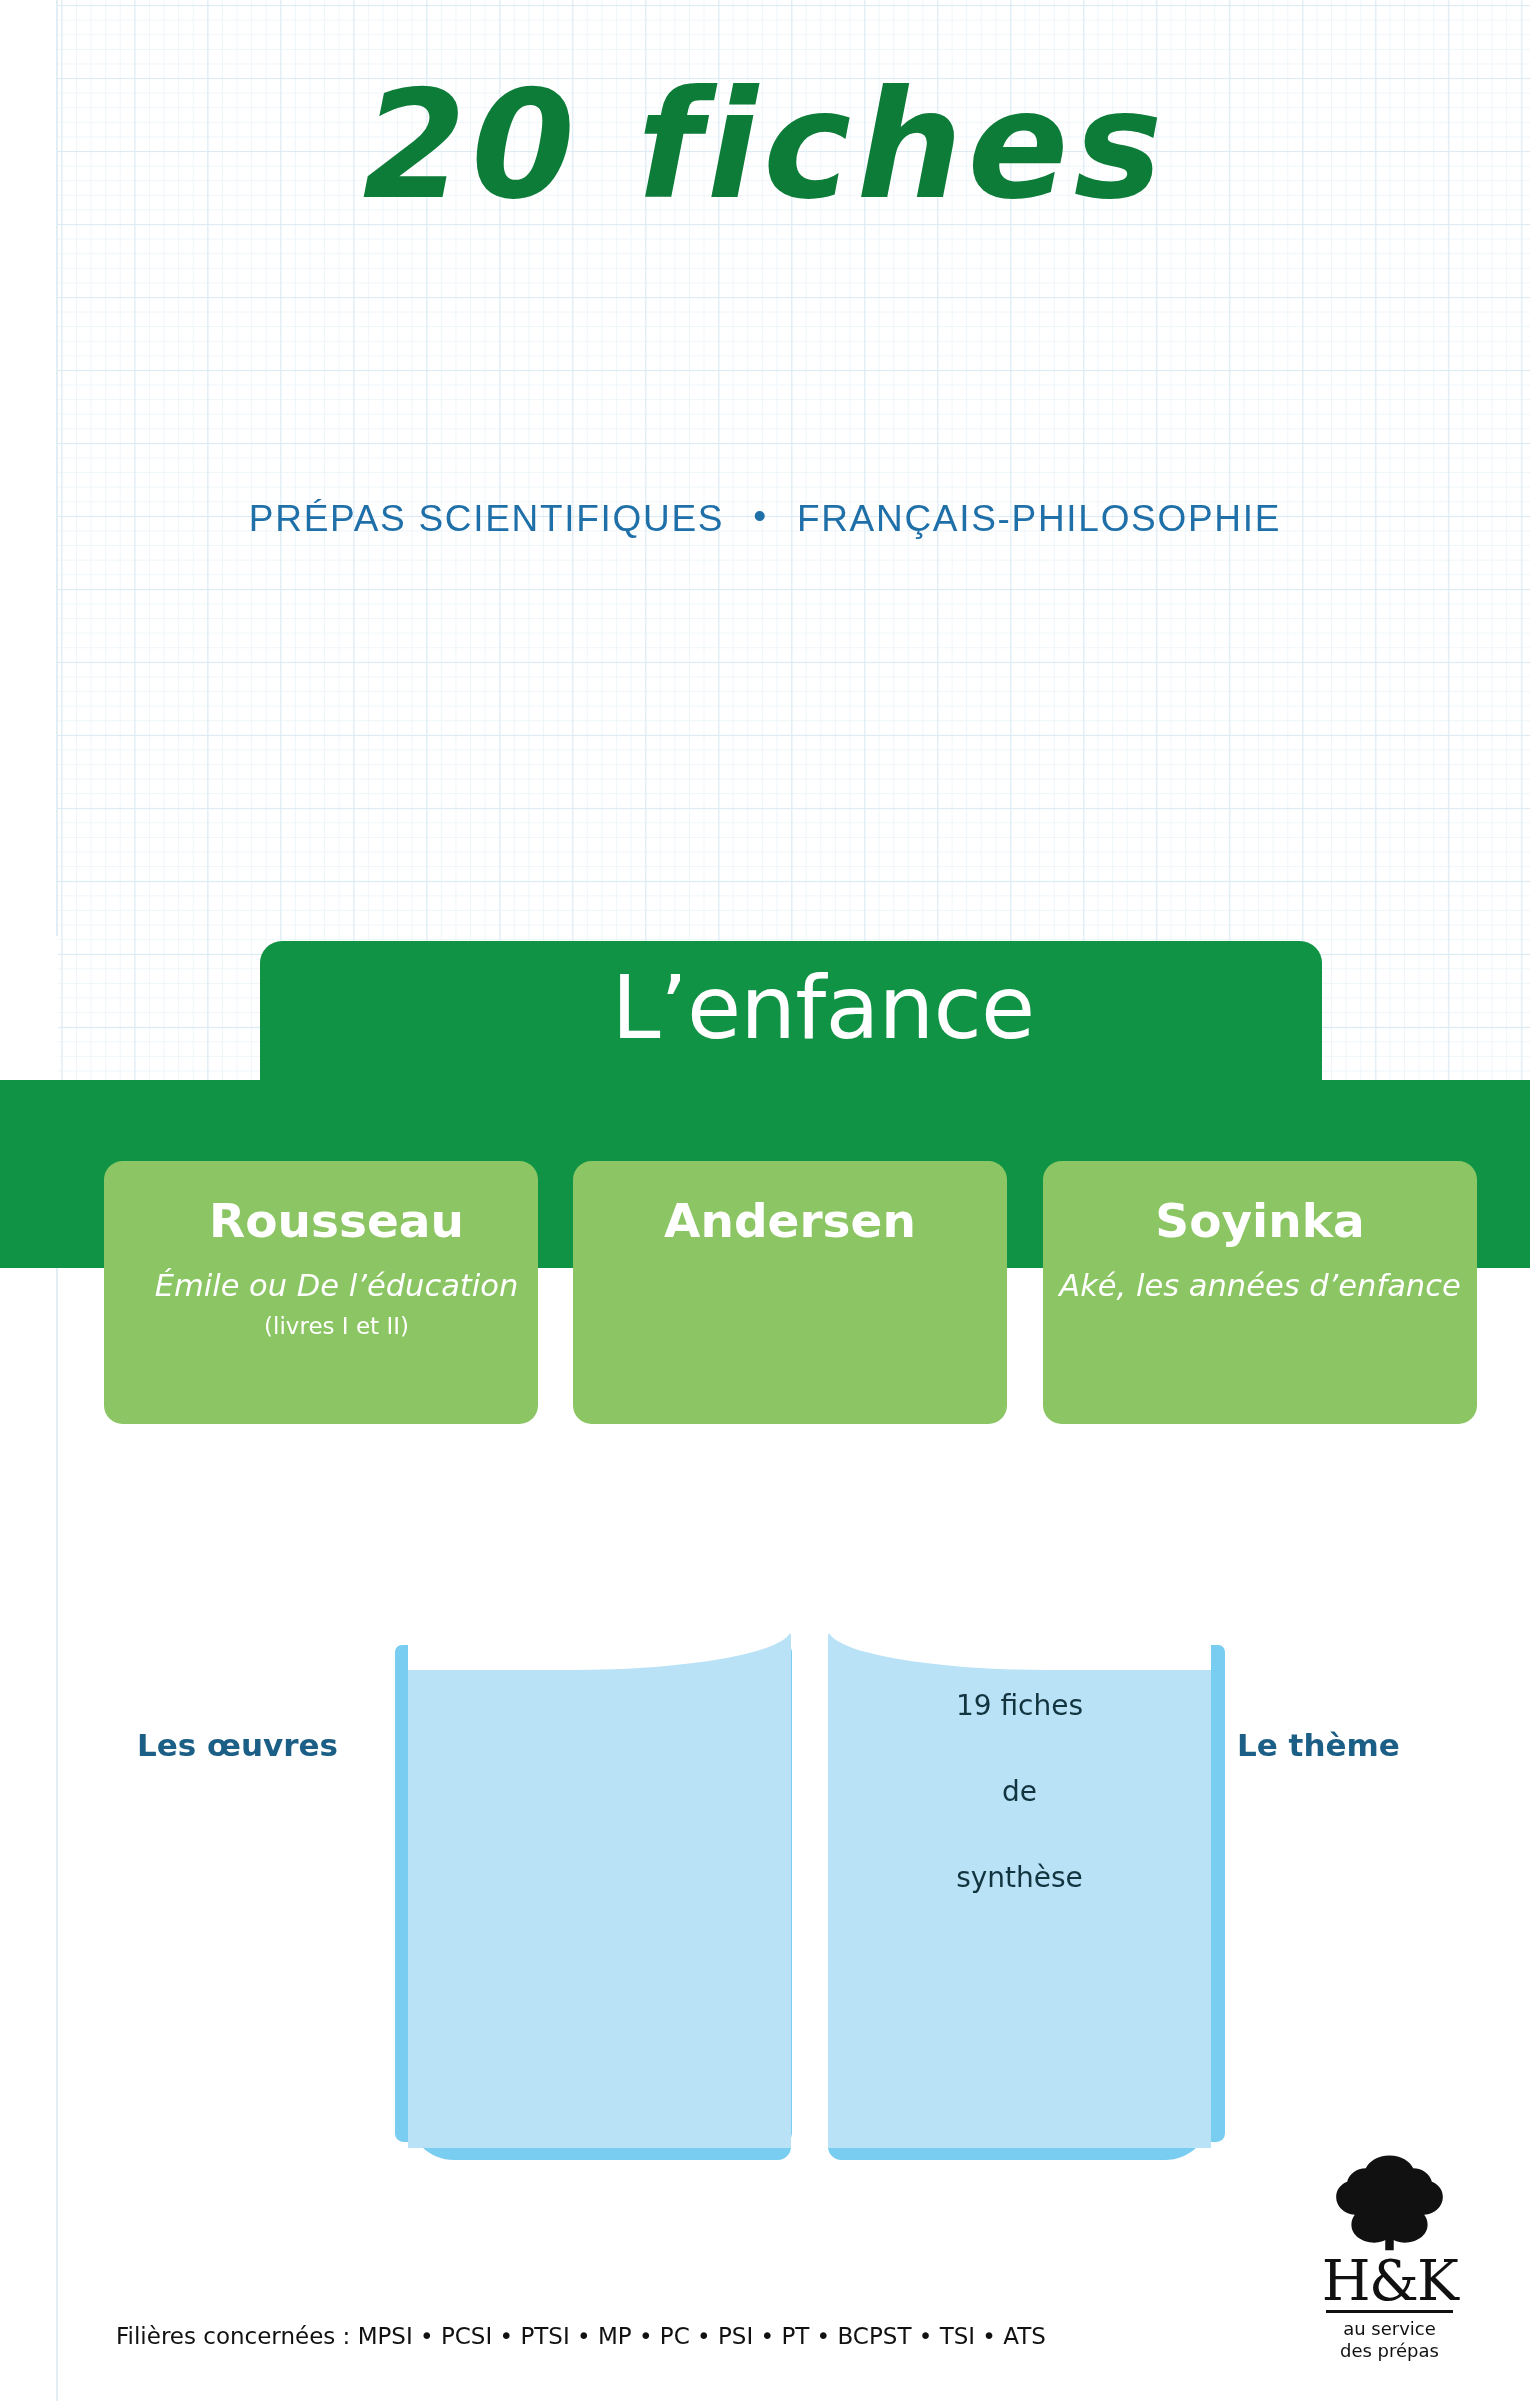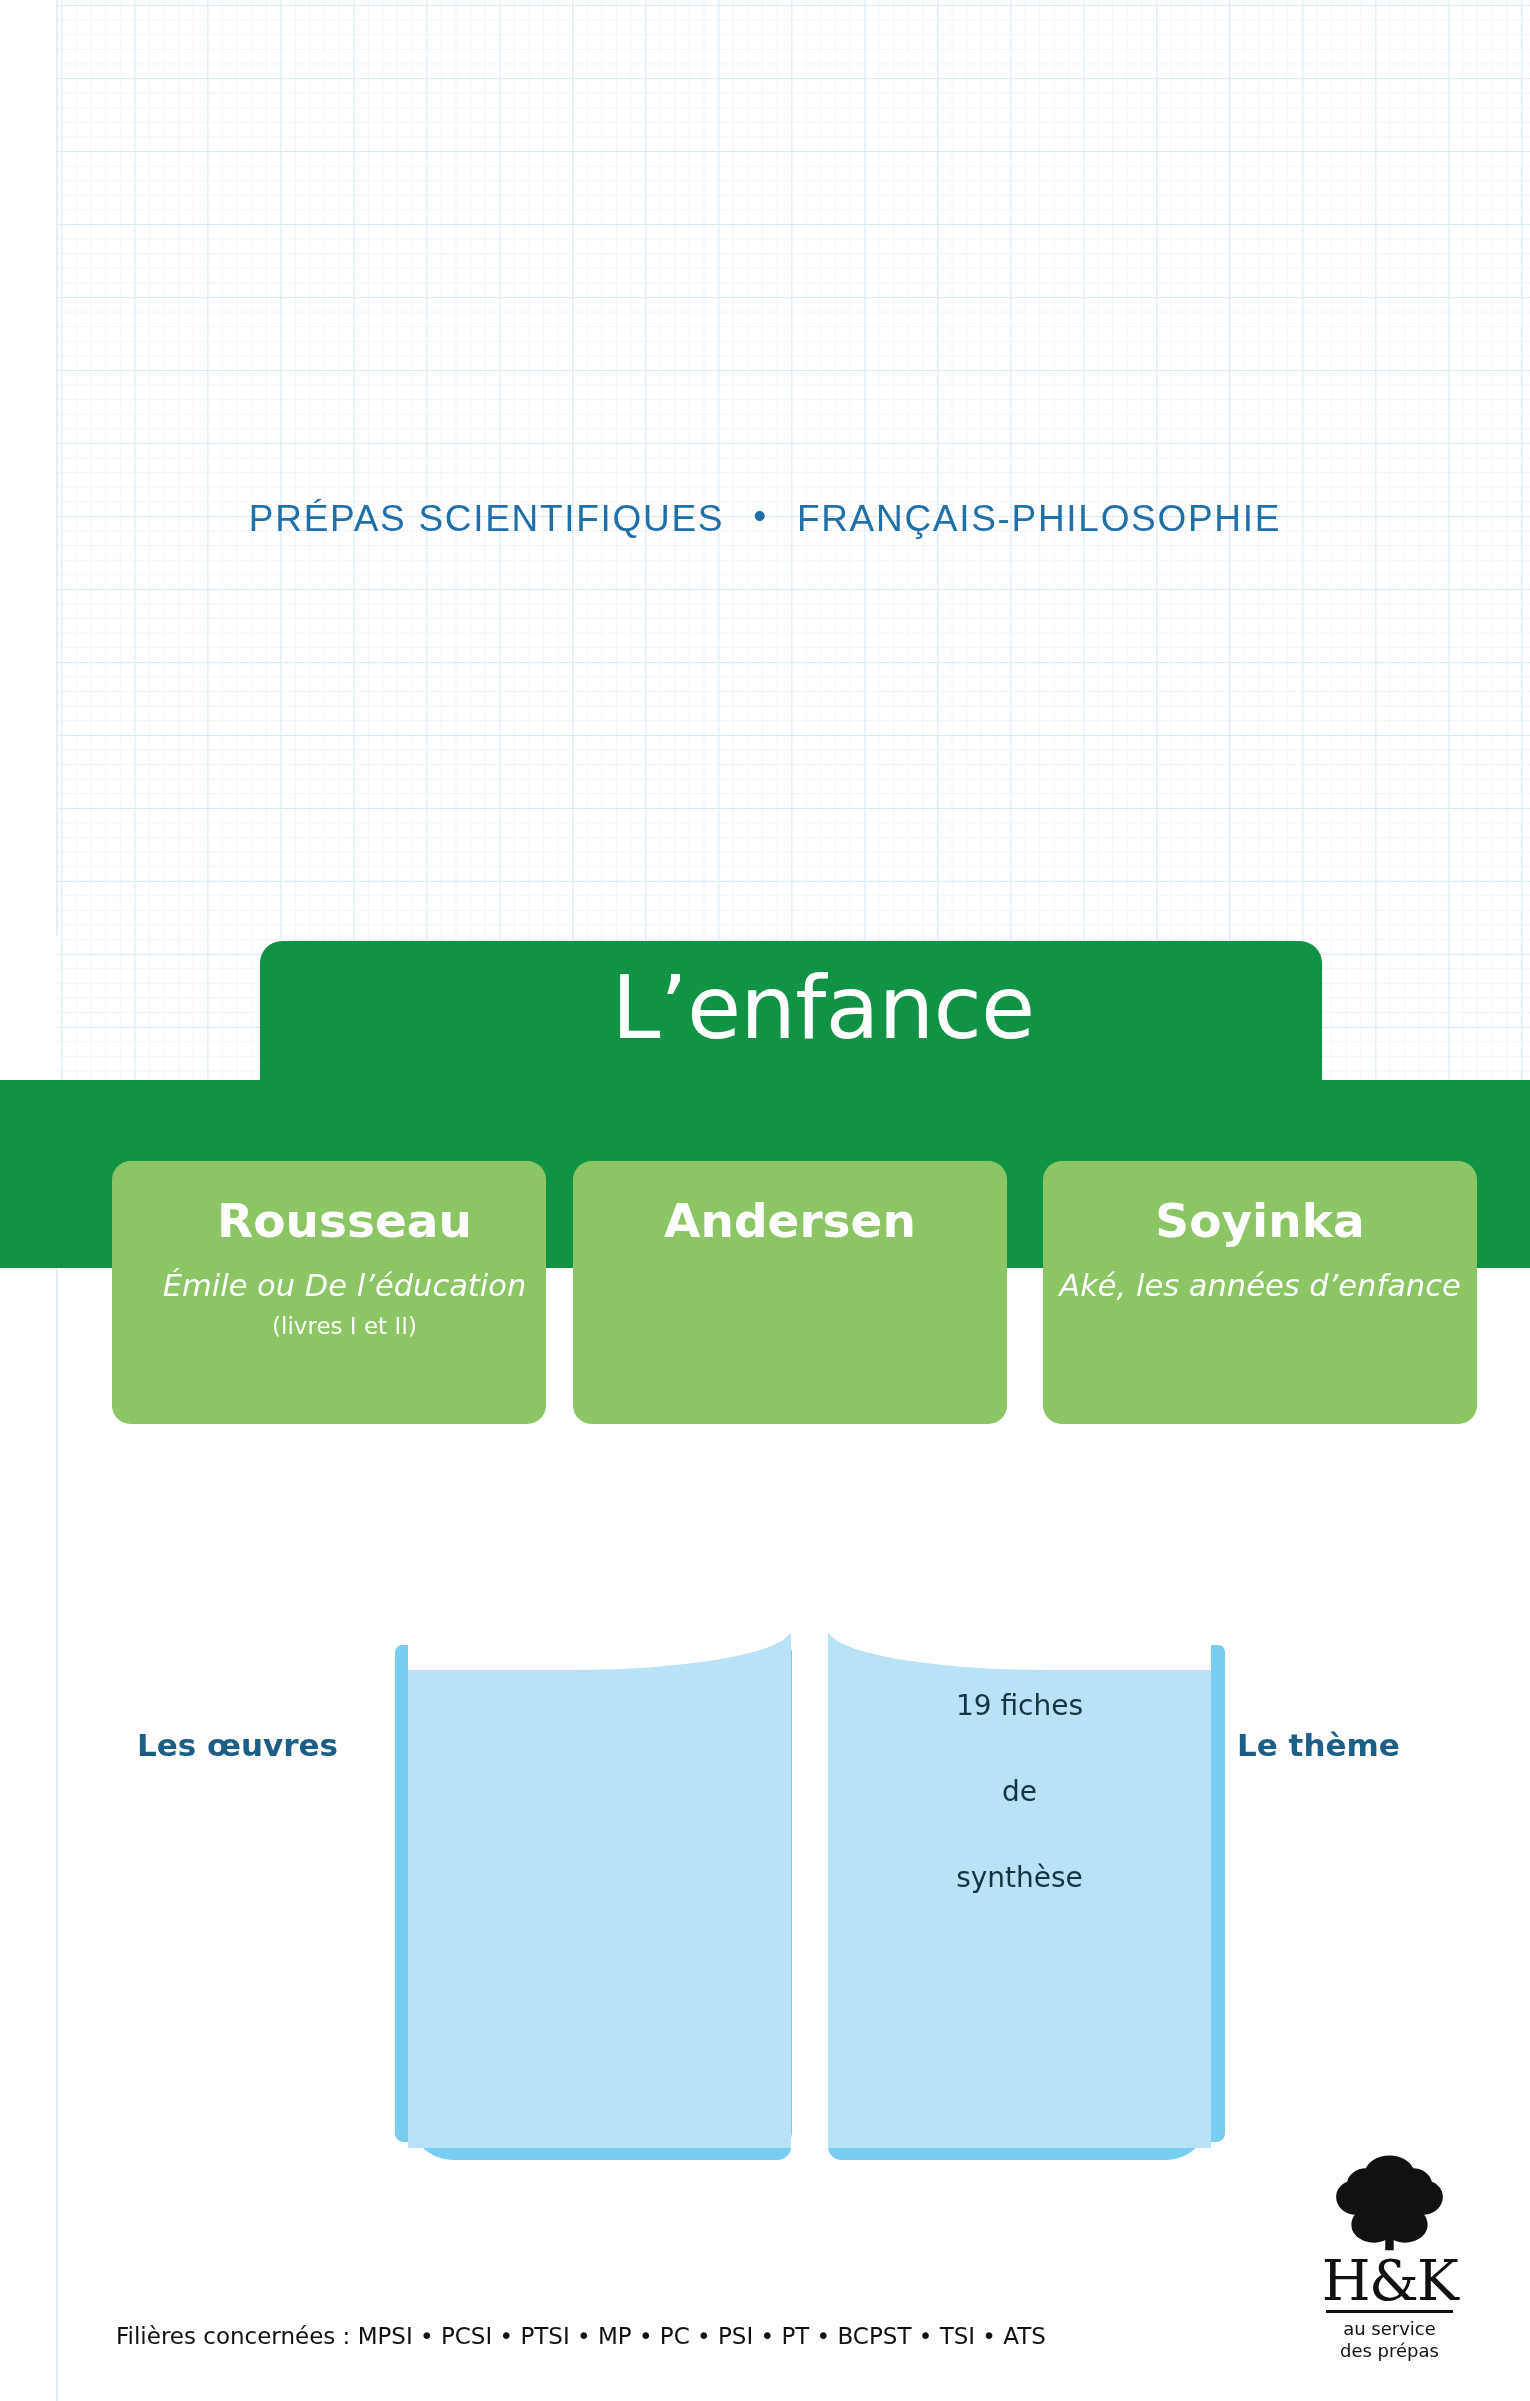--- a/index.html
+++ b/index.html
@@ -138,21 +138,21 @@
     position: absolute;
     top: 0;
     width: 434px;
     height: 263px;
     background: #8cc664;
     border-radius: 18.6px;
     color: #ffffff;
     text-align: center;
     box-sizing: border-box;
   }
-  .card.c0 { left: 8px; padding-left: 31px; }
+  .card.c0 { left: 0px; padding-left: 31px; }
   .card.c1 { left: 469px; }
   .card.c2 { left: 939px; }
 
   .card-author {
     margin-top: 32px;
     font-size: 47px;
     font-weight: bold;
     font-family: "DejaVu Sans", sans-serif;
     letter-spacing: 0px;
   }
@@ -314,20 +314,21 @@
 
 <div class="page">
 
   <div class="frame-line-left"></div>
 
   <div class="graph"></div>
 
   <div class="band-left-white"></div>
   <div class="green-band"></div>
 
+  <div class="title-20fiches">20 fiches</div>
 
   <div class="subtitle">
     <span>PRÉPAS SCIENTIFIQUES</span><span class="dot">•</span><span>FRANÇAIS-PHILOSOPHIE</span>
   </div>
 
   <div class="theme-plate"></div>
   <div class="theme-title">L’enfance</div>
 
   <div class="cards">
 

